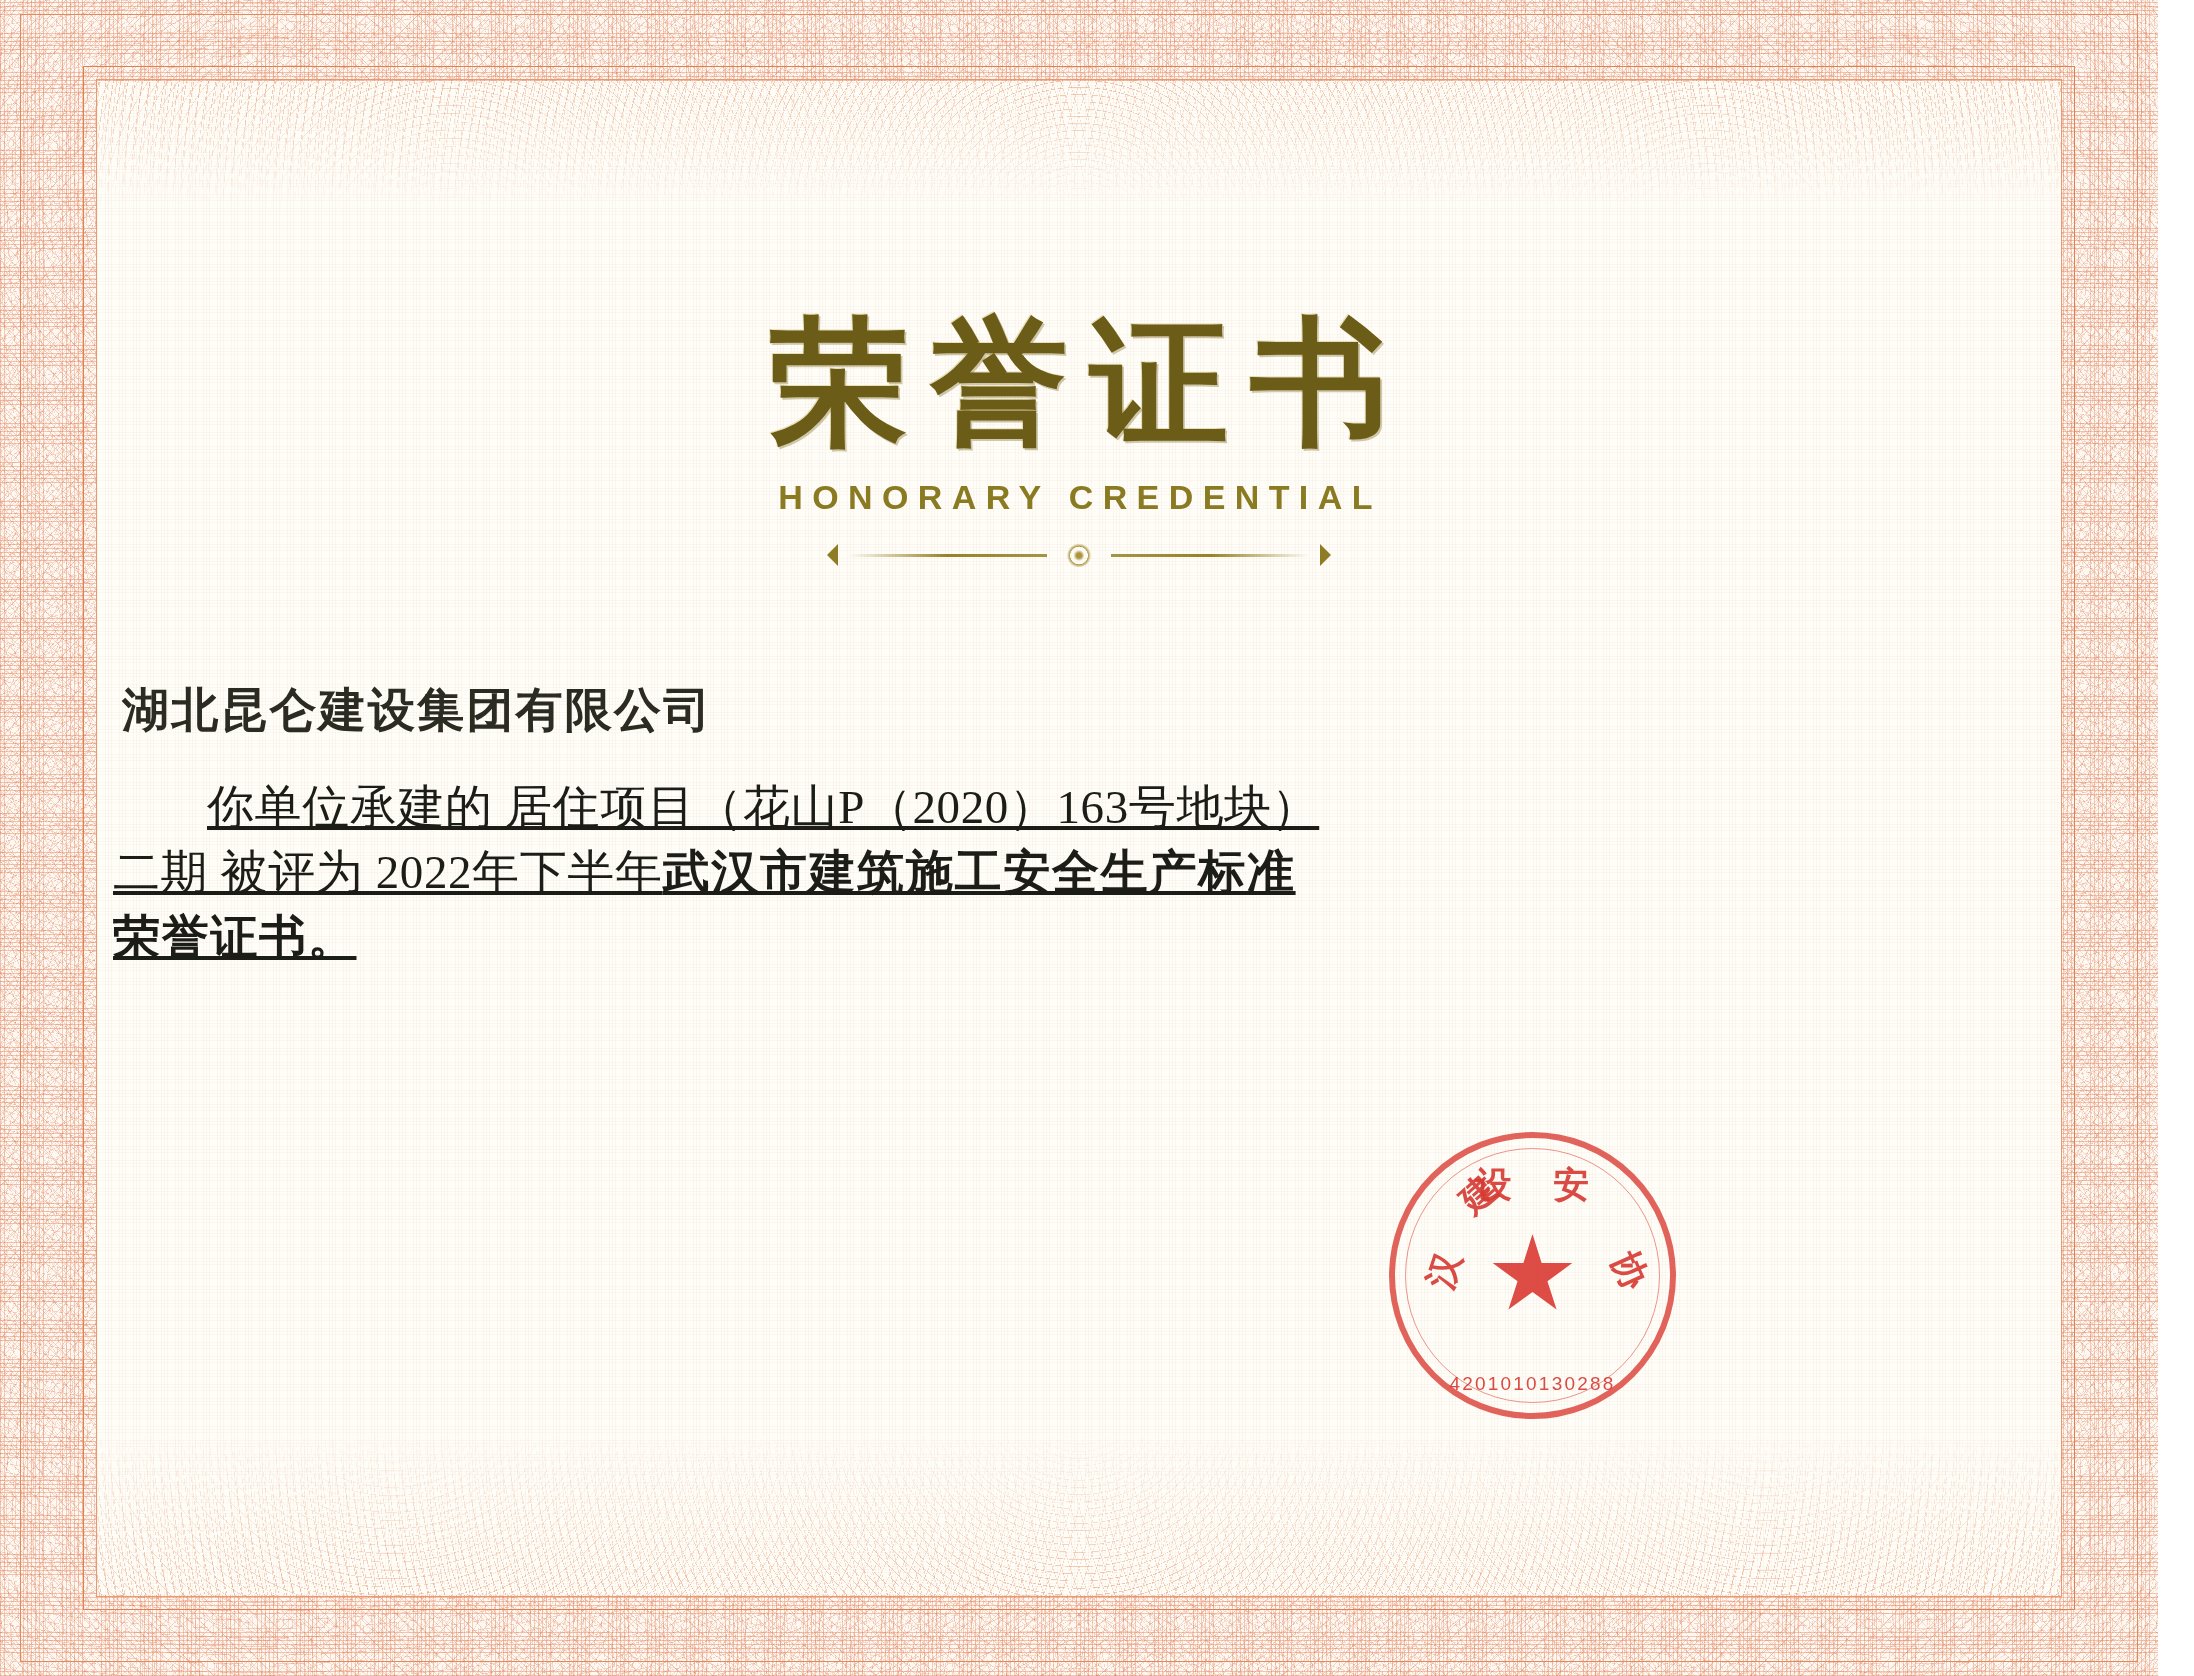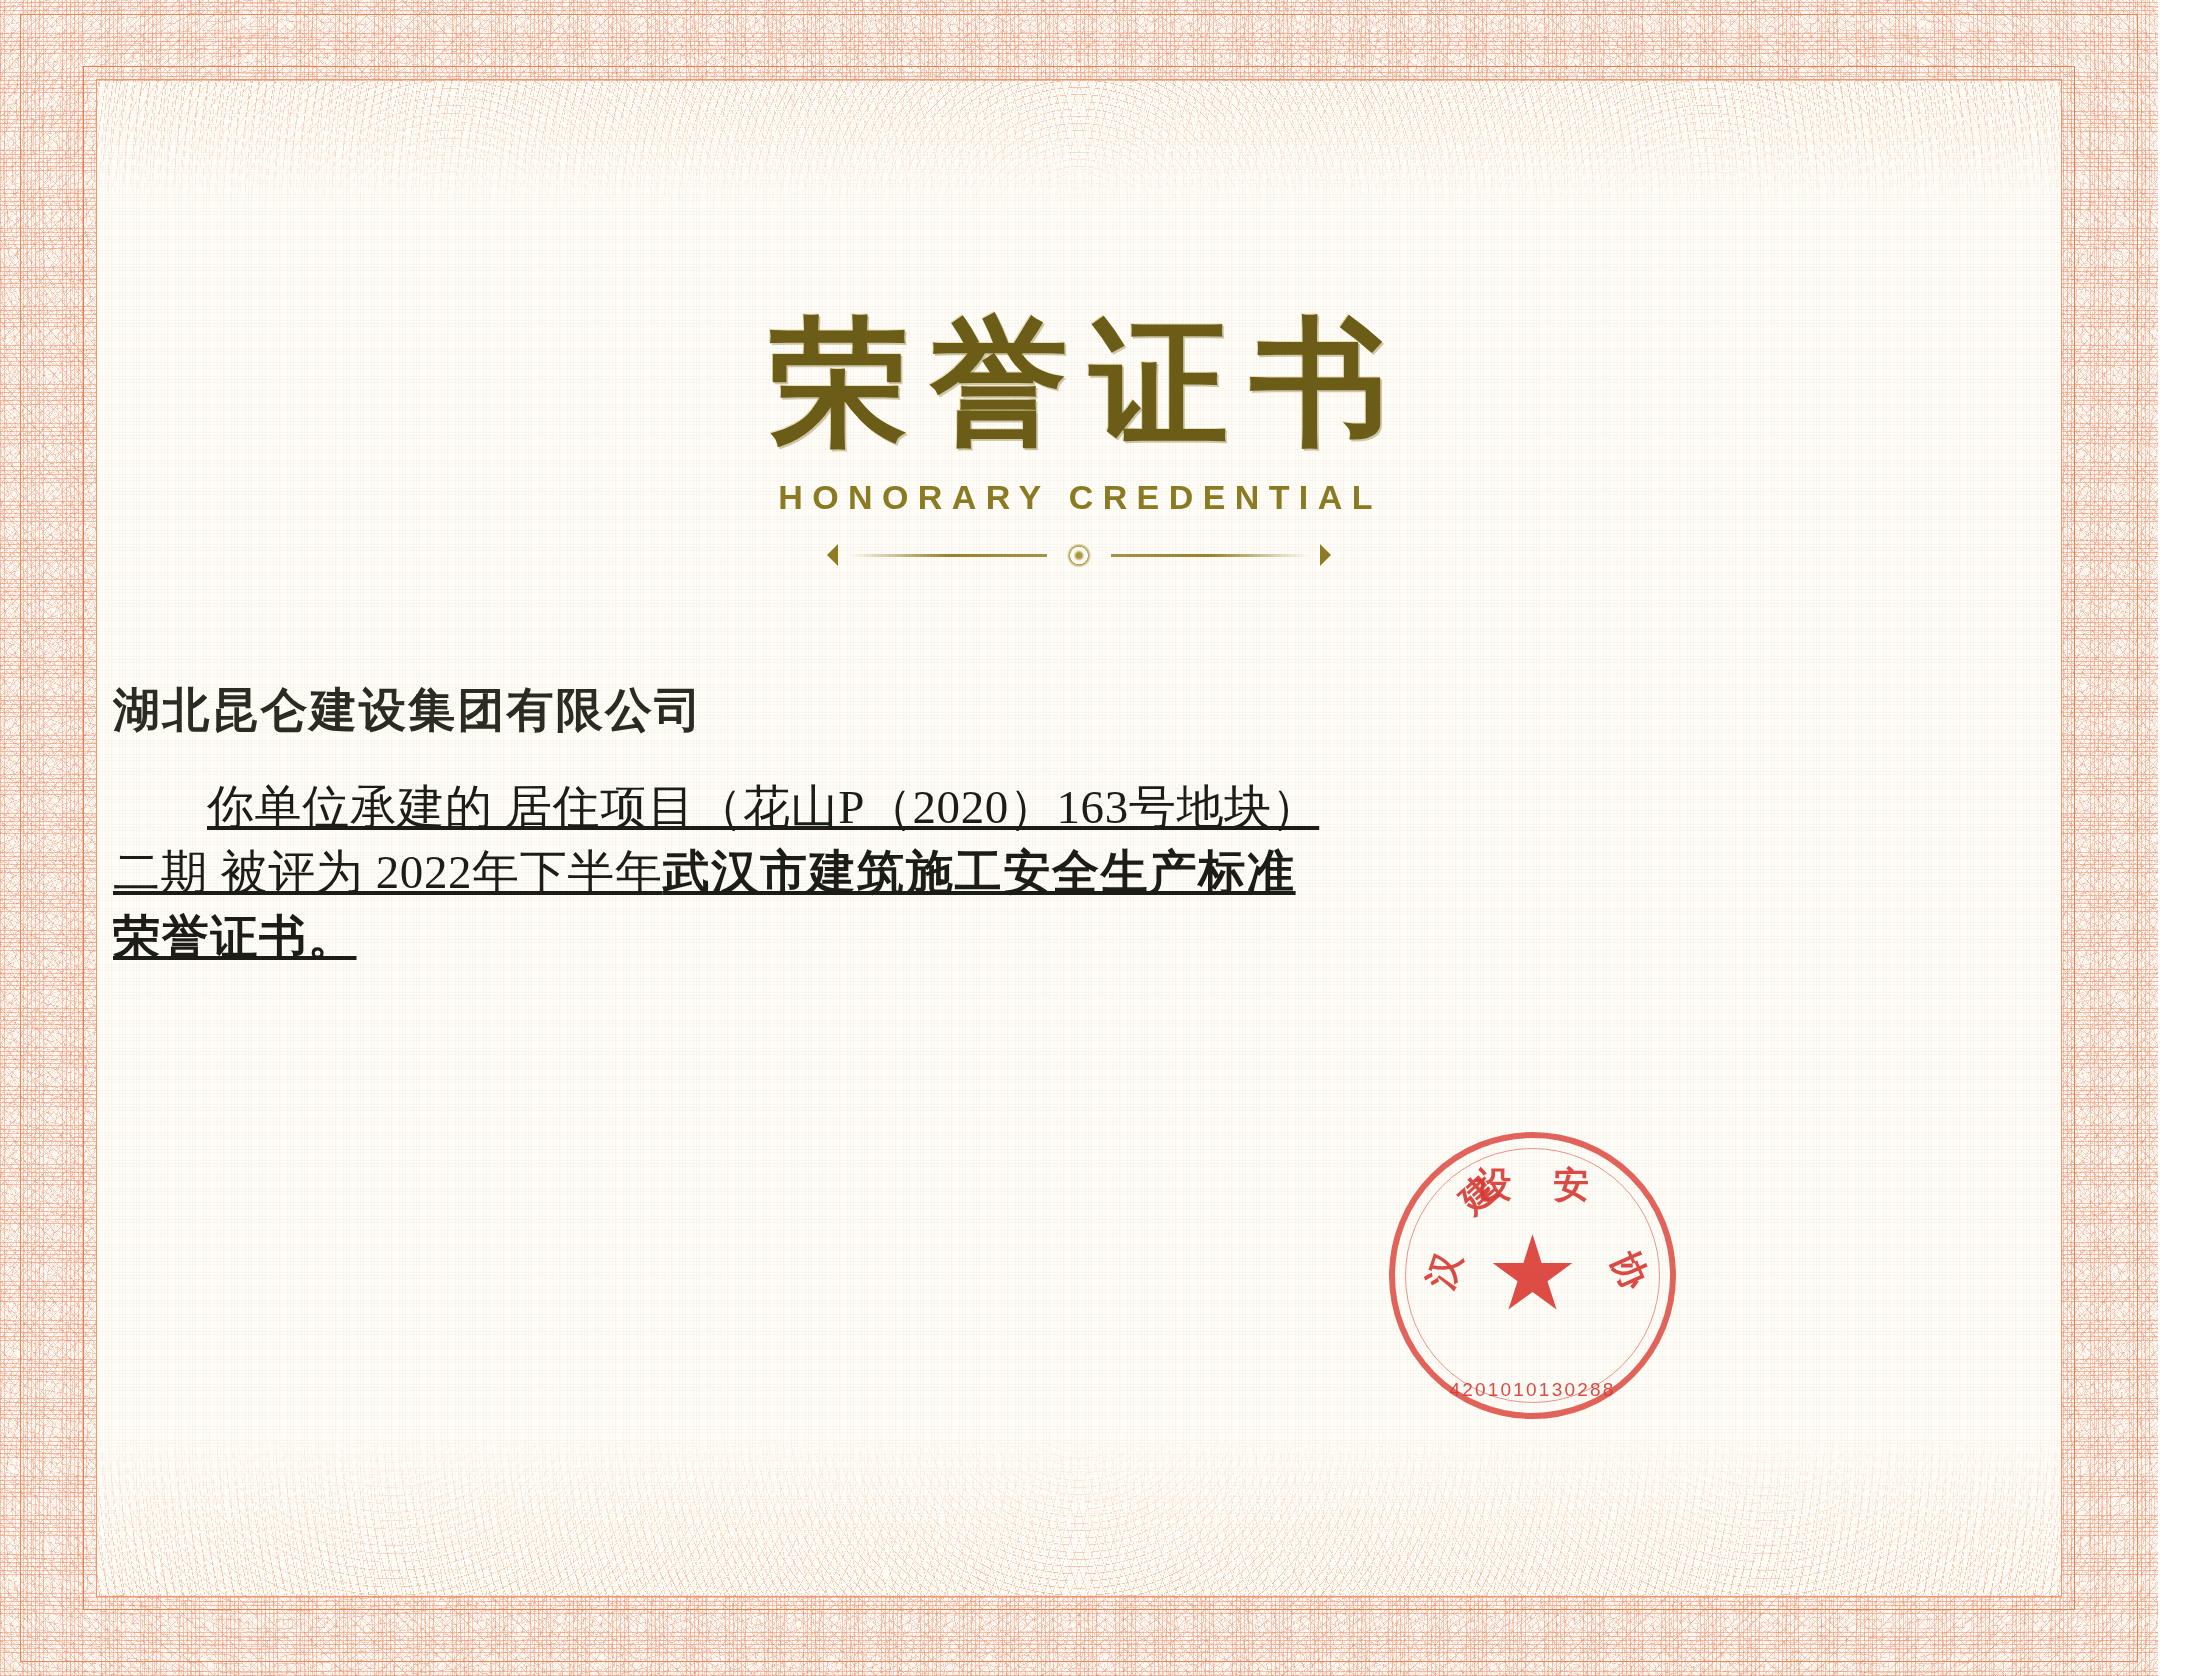--- a/index.html
+++ b/index.html
@@ -174,21 +174,21 @@
     left: 113px;
     right: 94px;
     top: 679px;
   }
   .recipient {
     font-family: "DejaVu Serif", "Liberation Serif", serif;
     font-weight: 700;
     font-size: 47px;
     letter-spacing: 2.2px;
     color: #2b2b22;
-    margin: 0 0 33px 0;
+    margin: 0 0 33px 9px;
   }
   .para {
     font-family: "Liberation Serif", "DejaVu Serif", serif;
     font-size: 47px;
     line-height: 1.38;
     color: #1d1d18;
     margin: 0;
     letter-spacing: 0.6px;
     text-decoration: underline;
   }
@@ -268,21 +268,21 @@
     position: absolute;
     color: rgba(208,34,26,0.92);
     font-family: "DejaVu Serif", "Liberation Serif", serif;
     font-weight: 700;
     font-size: 36px;
   }
   .seal-ch.c1 { left: 66px; top: 32px; transform: rotate(-42deg); }
   .seal-ch.c4 { left: 32px;  top: 108px; transform: rotate(-72deg); }
   .seal-ch.c5 { left: 216px; top: 108px; transform: rotate(66deg); }
   .seal-text-bottom {
-    bottom: 12px;
+    bottom: 18px;
     font-size: 19px;
     letter-spacing: 2.2px;
     font-family: "Liberation Sans", sans-serif;
     font-weight: 400;
   }
 </style>
 </head>
 <body>
 
 <div class="certificate">

